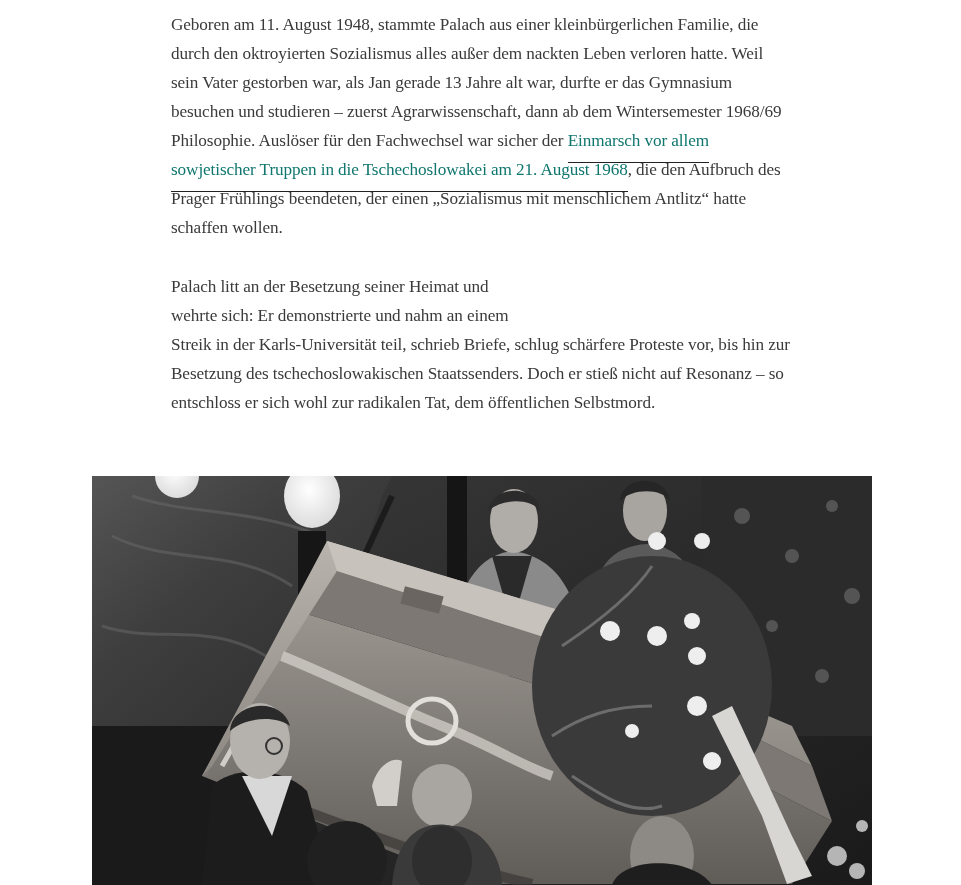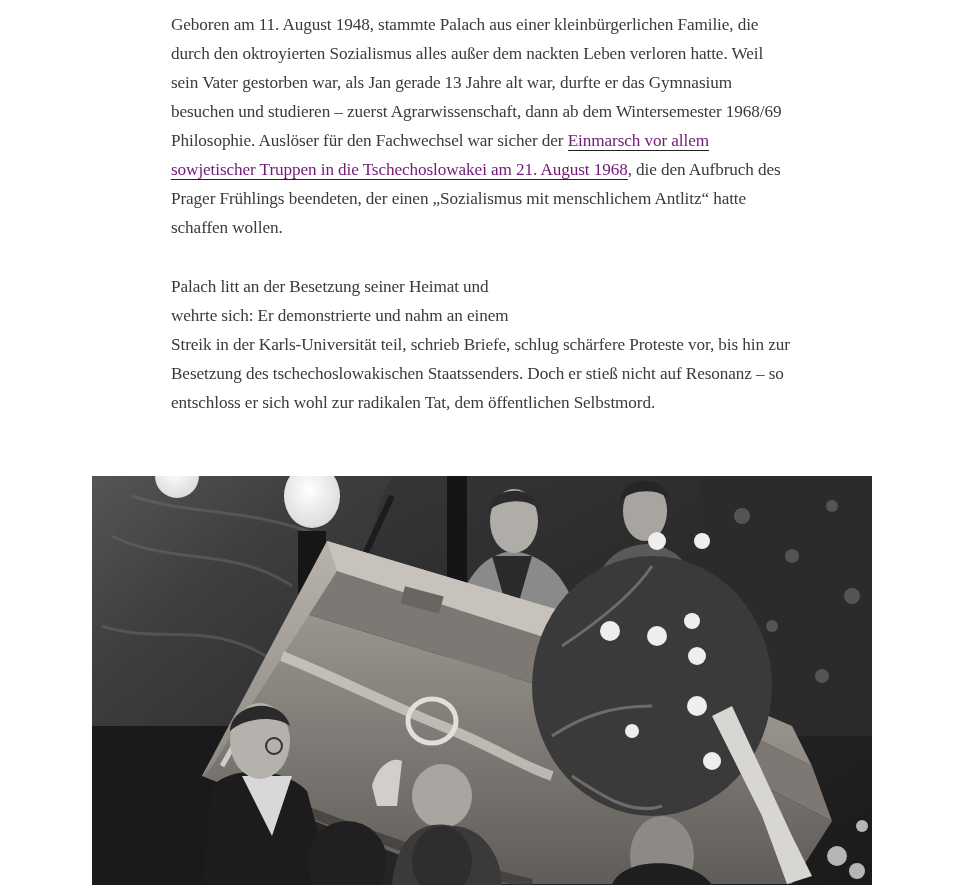--- a/index.html
+++ b/index.html
@@ -26,24 +26,24 @@
       color: #3a3a3a;
       letter-spacing: -0.1px;
     }
     .text-col p {
       margin: 0;
     }
     .para2 {
       margin-top: 30px !important;
     }
     .text-col a {
-      color: #701a75;
+      color: #0f766e;
       text-decoration: none;
       border-bottom: 1.5px solid #222;
-      padding-bottom: 0px;
+      padding-bottom: 12px;
     }
     .figure {
       position: absolute;
       left: 92px;
       top: 476px;
       width: 780px;
       height: 409px;
       overflow: hidden;
       background: #2a2a2a;
     }

